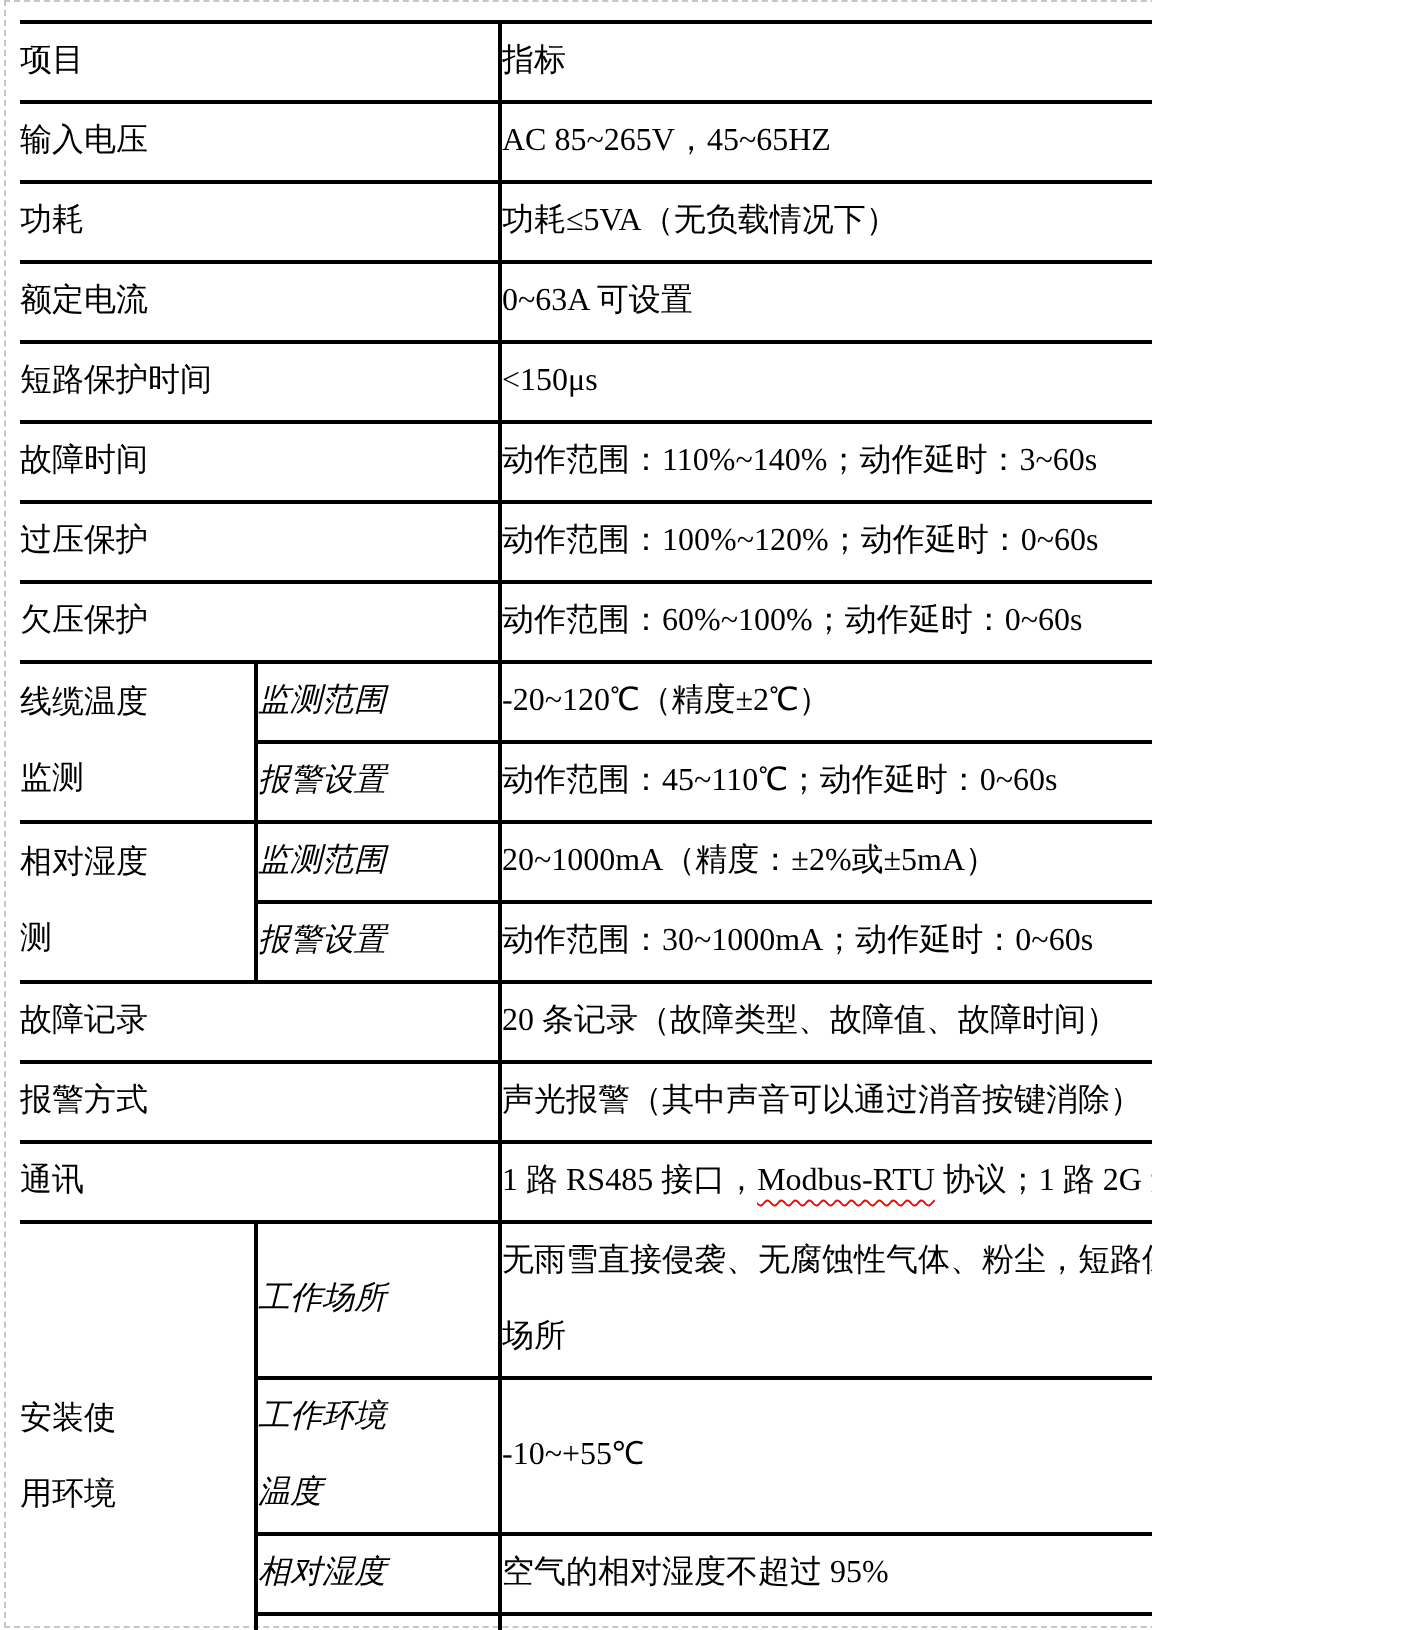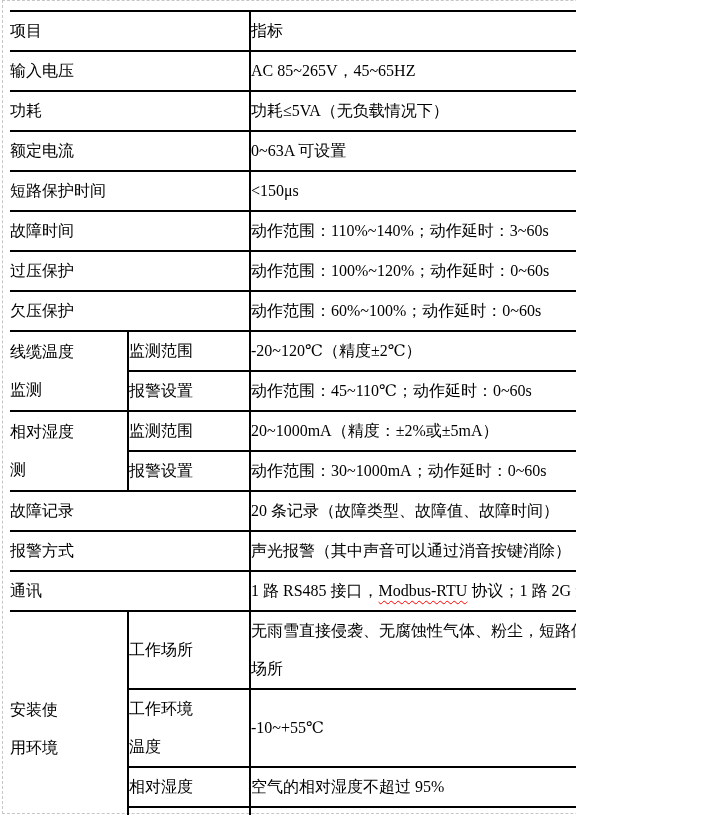--- a/index.html
+++ b/index.html
@@ -40,22 +40,22 @@
     vertical-align: middle;
     line-height: 38px;
     white-space: pre-line;
     overflow: hidden;
   }
   table.spec-table td:first-child { border-left: none; }
   table.spec-table td:last-child  { border-right: none; }
   table.spec-table tr:last-child td { border-bottom: 3px solid #000000; }
 
   td.c1  { padding-left: 33px; }   
-  td.sub { padding-left: 39px; }   
-  td.val { padding-left: 43px; }   
+  td.sub { padding-left: 39px; font-style: italic; }   
+  td.val { padding-left: 43px; font-family: Liberation Serif, serif; }   
   td.vtop { vertical-align: top; margin-left: 12px; } 
 
   
   tr.h37 { height: 37px; }
   tr.h38 { height: 38px; margin-top: 40px; }
   tr.h39 { height: 39px; }
   tr.h35 { height: 35px; }
   tr.h77 { height: 77px; }
   tr.h76 { height: 76px; }
 

